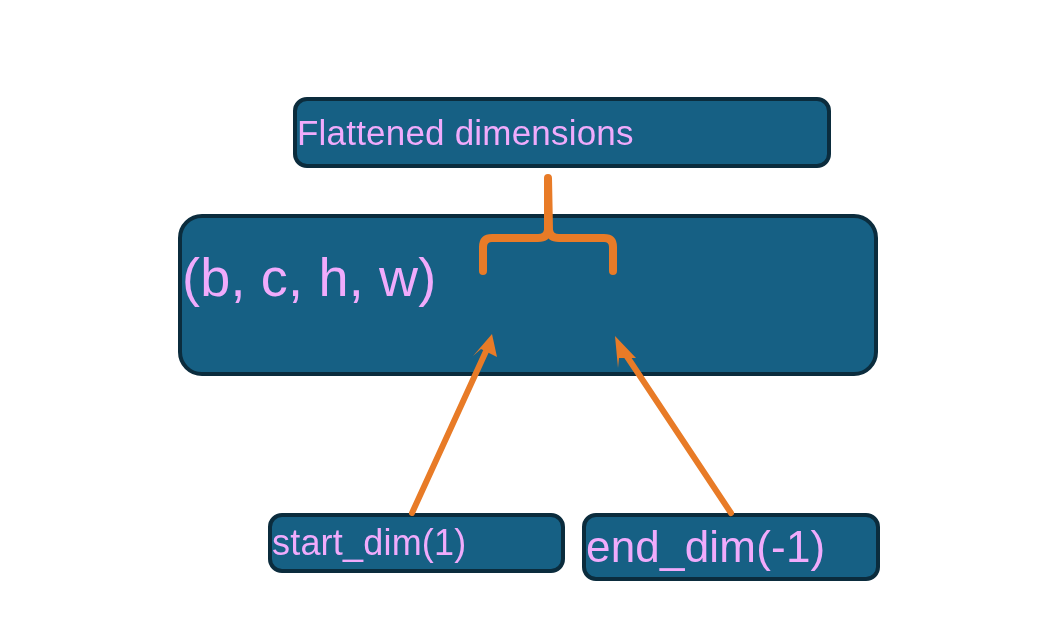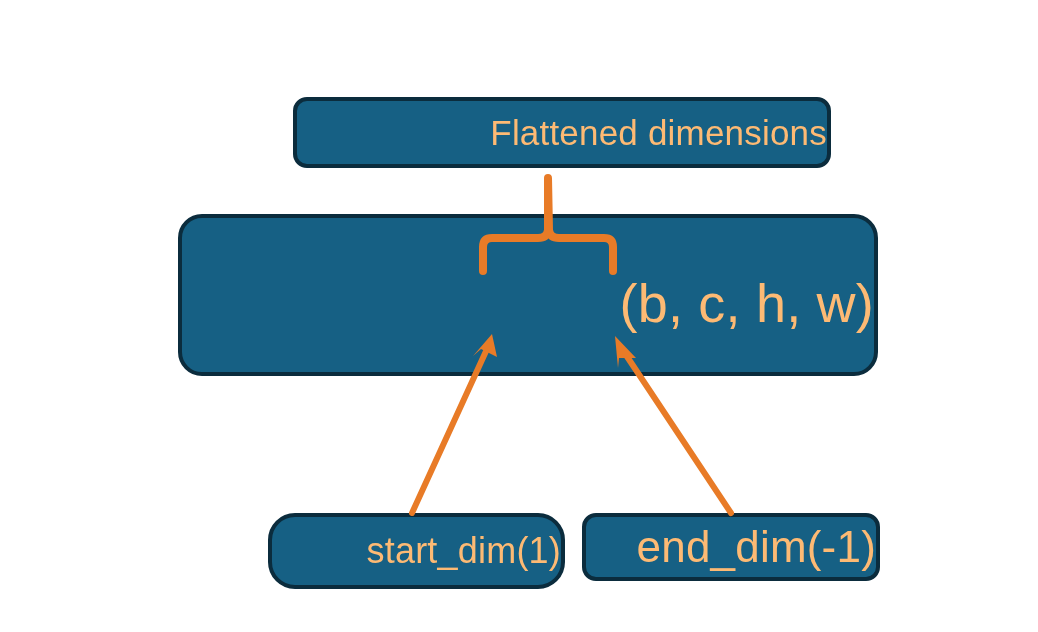--- a/index.html
+++ b/index.html
@@ -18,55 +18,54 @@
     overflow: hidden;
   }
   .node {
     position: absolute;
     box-sizing: border-box;
     background: #166084;
     border: 4px solid #0b2c3d;
     border-radius: 14px;
     display: flex;
     align-items: center;
-    justify-content: flex-end;
-    color: #fdba74;
+    justify-content: flex-start;
+    color: #f0abfc;
     font-family: "Liberation Sans", sans-serif;
     font-weight: 400;
     letter-spacing: 0.2px;
     z-index: 2;
   }
   #node-flattened {
     left: 293px;
     top: 97px;
     width: 538px;
     height: 71px;
     font-size: 35px;
   }
   #node-shape {
     left: 178px;
     top: 214px;
     width: 700px;
     height: 162px;
     border-radius: 24px;
     font-size: 54px;
     align-items: flex-start;
-    padding-top: 58px;
+    padding-top: 32px;
   }
   #node-shape .shape-label {
     display: block;
     line-height: 1;
   }
   #node-start {
     left: 268px;
     top: 513px;
     width: 297px;
-    height: 76px;
+    height: 60px;
     font-size: 36px;
-    border-radius: 27px;
   }
   #node-end {
     left: 582px;
     top: 513px;
     width: 298px;
     height: 68px;
     font-size: 44px;
   }
   #overlay {
     position: absolute;

